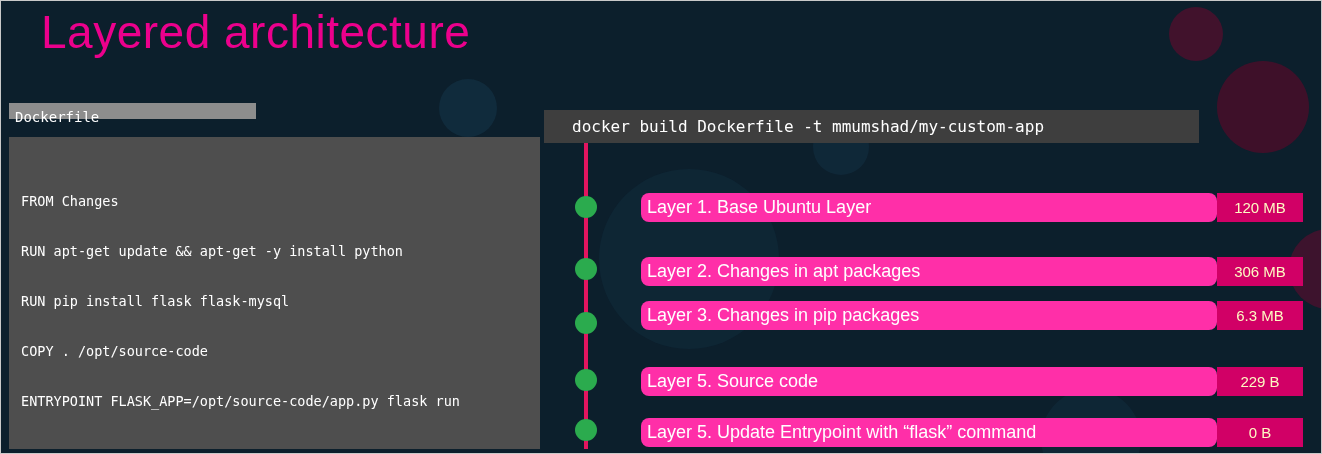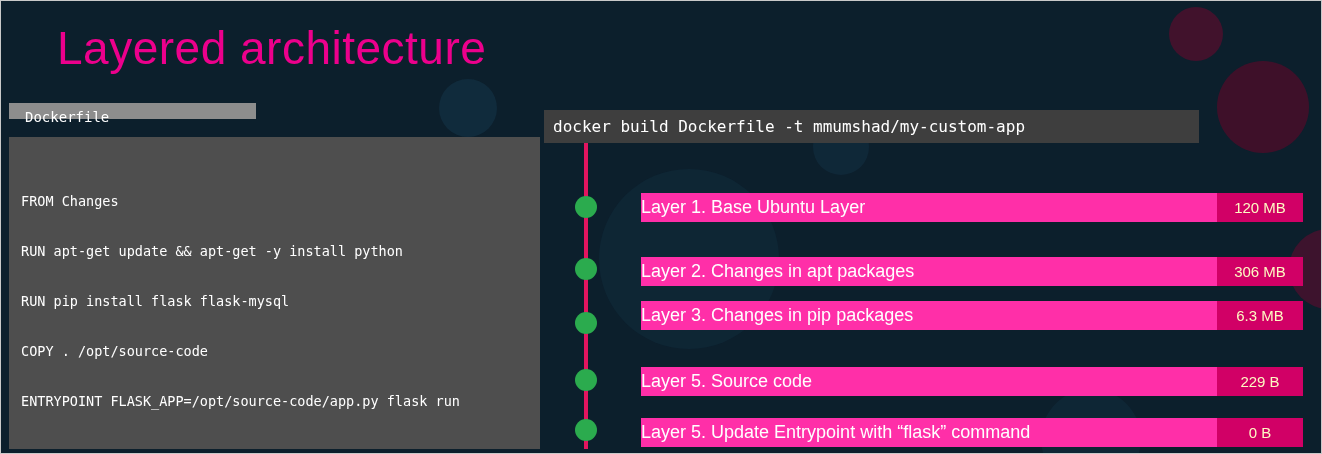--- a/index.html
+++ b/index.html
@@ -23,33 +23,33 @@
     font-family:"Liberation Sans", sans-serif;
     border:1px solid #c9c9c9;
   }
   
   .decor{position:absolute;border-radius:50%;z-index:0;}
   .decor.teal{background:rgba(22,58,80,0.45);}
   .decor.crimson{background:rgba(110,8,45,0.55);}
 
   .title{
     position:absolute;left:40px;top:4px;z-index:2;
-    margin:16px;
+    margin:0;
     font-size:46px;font-weight:normal;letter-spacing:0.5px;
     color:var(--title);
   }
 
   .dockerfile-label{
     position:absolute;left:8px;top:102px;z-index:2;
     width:247px;height:16px;
     background:var(--label-box);
     color:#ffffff;
     font-family:"DejaVu Sans Mono", monospace;
     font-size:14px;line-height:28px;
-    padding-left:16px;
+    padding-left:6px;
   }
   .code-box{
     position:absolute;left:8px;top:136px;z-index:2;
     width:531px;height:312px;
     background:var(--code-box);
     padding:56px 0 0 12px;
   }
   .code-line{
     font-family:"DejaVu Sans Mono", monospace;
     font-size:13.5px;line-height:16px;
@@ -58,21 +58,21 @@
     white-space:pre;
   }
 
   .command-box{
     position:absolute;left:543px;top:109px;z-index:2;
     width:655px;height:33px;
     background:var(--command-box);
     color:#ffffff;
     font-family:"DejaVu Sans Mono", monospace;
     font-size:16px;line-height:33px;
-    padding-left:9px;
+    padding-left:28px;
     white-space:pre;
   }
 
   .timeline{
     position:absolute;left:583px;top:142px;z-index:1;
     width:4px;height:306px;
     background:var(--line);
   }
   .dot{
     position:absolute;left:574px;z-index:2;
@@ -83,22 +83,22 @@
   .layer-row{
     position:absolute;left:640px;z-index:2;
     width:662px;height:29px;
     display:flex;
   }
   .layer-label{
     flex:1;
     background:var(--bar);
     color:#ffffff;
     font-size:18px;line-height:29px;
-    padding-left:0;
-    white-space:nowrap;overflow:hidden;
+    padding-left:6px;
+    white-space:nowrap;overflow:hidden;border-radius:8px;
   }
   .layer-size{
     width:86px;
     background:var(--size-box);
     color:#fef9c3;
     font-size:15px;line-height:29px;
     text-align:center;
     white-space:nowrap;
   }
 </style>

